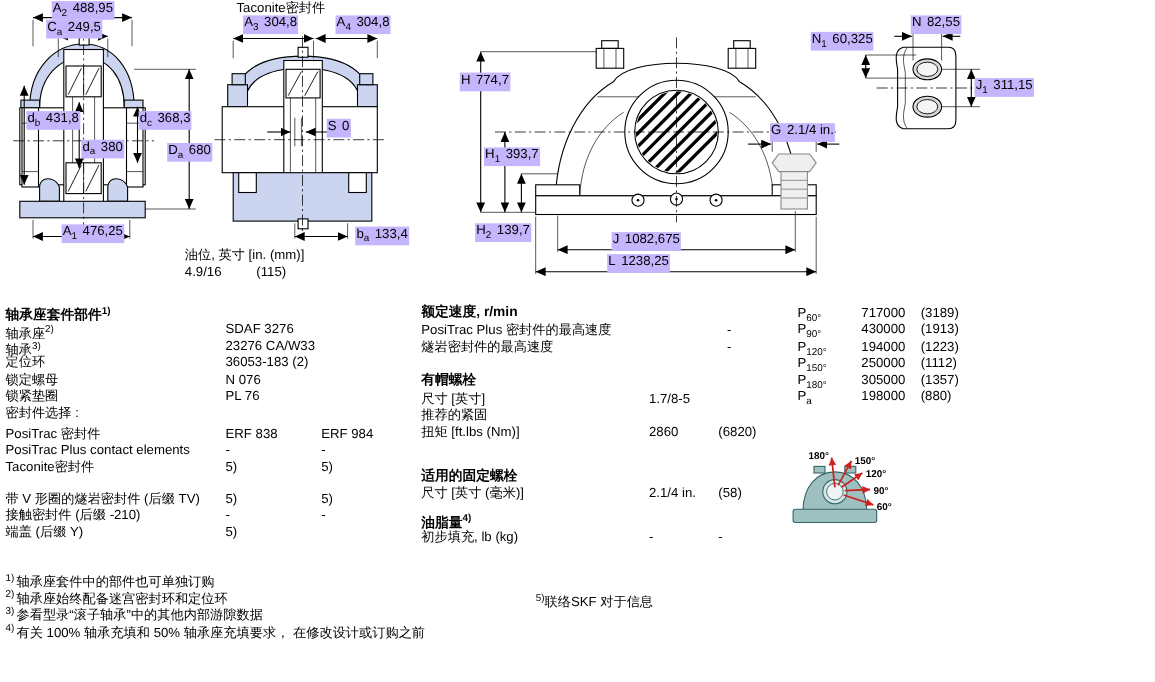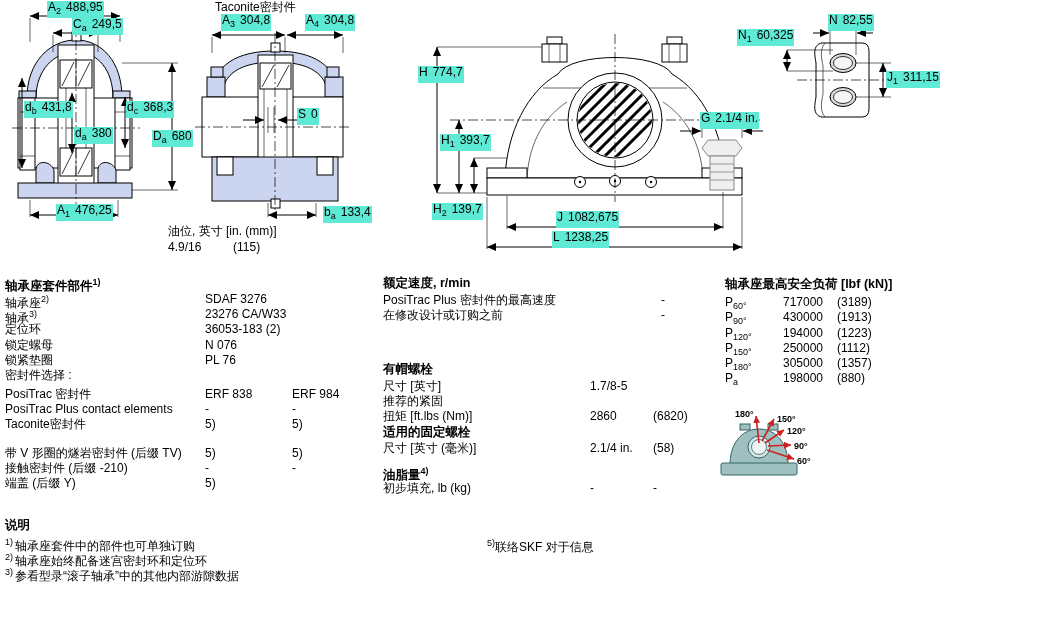--- a/index.html
+++ b/index.html
@@ -14,21 +14,21 @@
   .cl{stroke:#000;stroke-width:.7;fill:none;stroke-dasharray:10 3 2 3}
   .hg line{stroke:#000;stroke-width:3}
   .hl2{stroke:#000;stroke-width:.8}
   .hole{fill:#d9d9d9;stroke:#000;stroke-width:1}
   .hole2{fill:#f5f5f5;stroke:#000;stroke-width:.8}
   .tb{fill:#9fc0c0;stroke:#336666;stroke-width:1}
   .tc{fill:#d6e6e6;stroke:#336666;stroke-width:1}
   .tc2{fill:#eef4f4;stroke:#336666;stroke-width:.8}
   .rl{stroke:#cc2222;stroke-width:1.6}
   
-  .dim{position:absolute;white-space:nowrap;font-size:12px;line-height:13px;background:#5eead4;padding:0 1px}
+  .dim{position:absolute;white-space:nowrap;font-size:12px;line-height:13px;background:#c4b5fd;padding:0 1px}
   .dim sub{font-size:9px}
   .dim .dv{margin-left:5px}
   .lab{position:absolute;white-space:nowrap;font-size:12px;line-height:13px}
   .ang{position:absolute;white-space:nowrap;font-size:9px;font-weight:bold;line-height:10px}
   
   .sec{position:absolute;font-size:12px;line-height:15.2px;white-space:nowrap}
   .shead{font-weight:bold;font-size:12.5px;height:17px}
   .shead sup,.sec sup{font-size:9px}
   .srow{position:relative;height:15.2px}
   .srow sub{font-size:9px}
@@ -93,21 +93,21 @@
   <line class="dl" x1="115" y1="85" x2="115" y2="136" marker-start="url(#ar)" marker-end="url(#ar)"></line>
   <line class="dl" x1="162" y1="51" x2="162" y2="178" marker-start="url(#ar)" marker-end="url(#ar)"></line>
   <line class="xl" x1="112" y1="51" x2="168" y2="51"></line>
     <line class="xl" x1="122" y1="178" x2="168" y2="178"></line>
   <line class="dl" x1="20" y1="203" x2="108" y2="203" marker-start="url(#ar)" marker-end="url(#ar)"></line>
   <line class="xl" x1="20" y1="188" x2="20" y2="205"></line>
     <line class="xl" x1="108" y1="188" x2="108" y2="205"></line>
 </svg>
 
 <div class="dim" style="left:47px;top:1px"><span>A</span><sub>2</sub><span class="dv">488,95</span></div>
-<div class="dim" style="left:72px;top:18px"><span>C</span><sub>a</sub><span class="dv">249,5</span></div>
+<div class="dim" style="left:42px;top:18px"><span>C</span><sub>a</sub><span class="dv">249,5</span></div>
 <div class="dim" style="left:24px;top:101px"><span>d</span><sub>b</sub><span class="dv">431,8</span></div>
 <div class="dim" style="left:126px;top:101px"><span>d</span><sub>c</sub><span class="dv">368,3</span></div>
 <div class="dim" style="left:74px;top:127px"><span>d</span><sub>a</sub><span class="dv">380</span></div>
 <div class="dim" style="left:152px;top:130px"><span>D</span><sub>a</sub><span class="dv">680</span></div>
 <div class="dim" style="left:56px;top:204px"><span>A</span><sub>1</sub><span class="dv">476,25</span></div>
 
 <svg style="left:195px;top:25px" width="215" height="215" viewBox="0 0 215 215">
   <path class="bl" d="M17,72 C17,40 42,26 80,26 C118,26 143,40 143,72 L133,72 C133,48 113,37 80,37 C47,37 27,48 27,72 Z"></path>
   <rect class="bl" x="12" y="52" width="18" height="20"></rect>
   <rect class="bl" x="16" y="42" width="12" height="10"></rect>
@@ -267,36 +267,36 @@
     </div>
 </div>
 <div class="sec leftcol" style="left:5px;top:446px">
   <div>
       <div class="srow"><span class="lbl"><span>带 V 形圈的燧岩密封件 (后缀 TV)</span></span><span class="v1">5)</span><span class="v2">5)</span></div>
       <div class="srow"><span class="lbl"><span>接触密封件 (后缀 -210)</span></span><span class="v1">-</span><span class="v2">-</span></div>
       <div class="srow"><span class="lbl"><span>端盖 (后缀 Y)</span></span><span class="v1">5)</span><span class="v2"></span></div>
     </div>
 </div>
 <div class="sec" style="left:5px;top:518px">
-  <div class="shead">说明</div>
   <div>
       <div class="nrow"><sup>1)</sup><span>轴承座套件中的部件也可单独订购</span></div>
       <div class="nrow"><sup>2)</sup><span>轴承座始终配备迷宫密封环和定位环</span></div>
       <div class="nrow"><sup>3)</sup><span>参看型录“滚子轴承”中的其他内部游隙数据</span></div>
+      <div class="nrow"><sup>4)</sup><span>有关 100% 轴承充填和 50% 轴承座充填要求， 在修改设计或订购之前</span></div>
     </div>
 </div>
 
 <div class="sec midcol speed" style="left:383px;top:276px">
   <div class="shead">额定速度, r/min</div>
   <div>
       <div class="srow"><span class="lbl"><span>PosiTrac Plus 密封件的最高速度</span></span><span class="v1"></span><span class="v2">-</span></div>
-      <div class="srow"><span class="lbl"><span>在修改设计或订购之前</span></span><span class="v1"></span><span class="v2">-</span></div>
-    </div>
-</div>
-<div class="sec midcol" style="left:383px;top:362px">
+      <div class="srow"><span class="lbl"><span>燧岩密封件的最高速度</span></span><span class="v1"></span><span class="v2">-</span></div>
+    </div>
+</div>
+<div class="sec midcol" style="left:383px;top:338px">
   <div class="shead">有帽螺栓</div>
   <div>
       <div class="srow"><span class="lbl"><span>尺寸 [英寸]</span></span><span class="v1">1.7/8-5</span><span class="v2"></span></div>
       <div class="srow"><span class="lbl"><span>推荐的紧固</span></span><span class="v1"></span><span class="v2"></span></div>
       <div class="srow"><span class="lbl"><span>扭矩 [ft.lbs (Nm)]</span></span><span class="v1">2860</span><span class="v2">(6820)</span></div>
     </div>
 </div>
 <div class="sec midcol" style="left:383px;top:425px">
   <div class="shead" style="height:16px">适用的固定螺栓</div>
   <div>
@@ -307,21 +307,20 @@
   <div class="shead"><span>油脂量</span><sup>4)</sup></div>
   <div>
       <div class="srow"><span class="lbl"><span>初步填充, lb (kg)</span></span><span class="v1">-</span><span class="v2">-</span></div>
     </div>
 </div>
 <div class="sec" style="left:487px;top:536px">
   <sup>5)</sup><span>联络SKF 对于信息</span>
 </div>
 
 <div class="sec loadcol" style="left:725px;top:277px">
-  <div class="shead" style="height:18px">轴承座最高安全负荷 [lbf (kN)]</div>
   <div>
       <div class="srow"><span class="lbl"><span>P</span><sub>60°</sub></span><span class="v1">717000</span><span class="v2">(3189)</span></div>
       <div class="srow"><span class="lbl"><span>P</span><sub>90°</sub></span><span class="v1">430000</span><span class="v2">(1913)</span></div>
       <div class="srow"><span class="lbl"><span>P</span><sub>120°</sub></span><span class="v1">194000</span><span class="v2">(1223)</span></div>
       <div class="srow"><span class="lbl"><span>P</span><sub>150°</sub></span><span class="v1">250000</span><span class="v2">(1112)</span></div>
       <div class="srow"><span class="lbl"><span>P</span><sub>180°</sub></span><span class="v1">305000</span><span class="v2">(1357)</span></div>
       <div class="srow"><span class="lbl"><span>P</span><sub>a</sub></span><span class="v1">198000</span><span class="v2">(880)</span></div>
     </div>
 </div>
 

